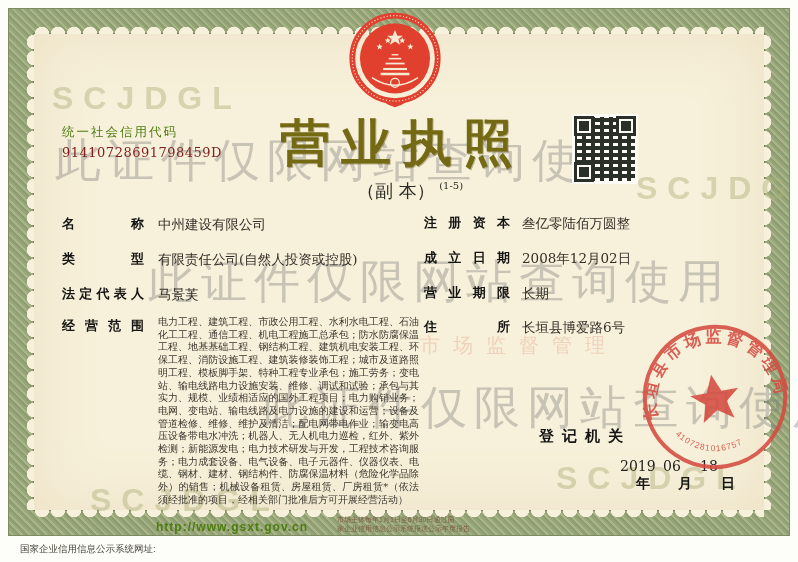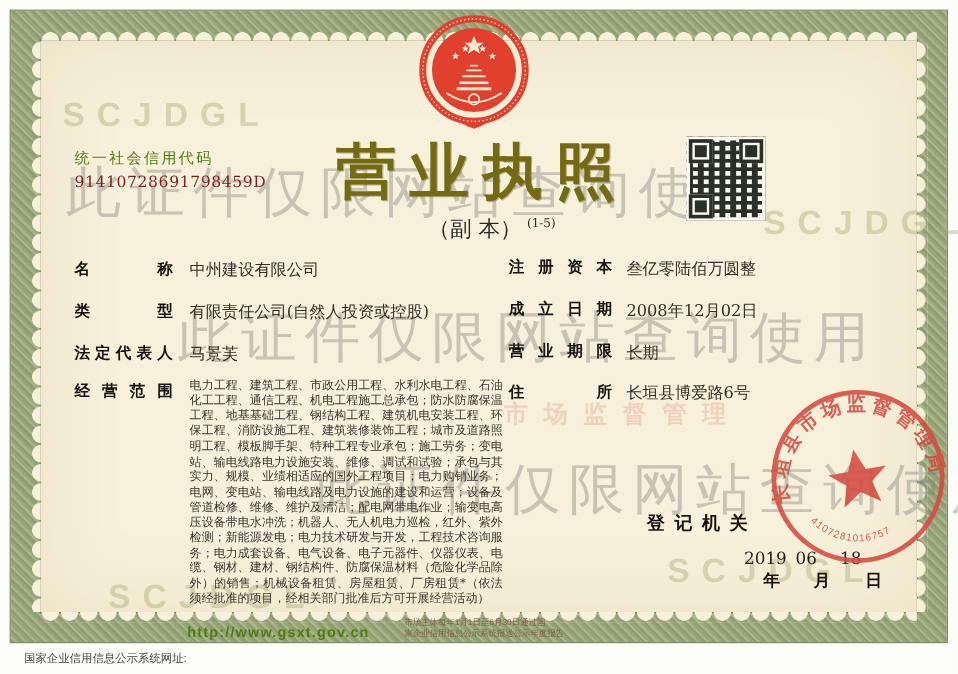--- a/index.html
+++ b/index.html
@@ -10,22 +10,22 @@
   .border-band{position:absolute;inset:0;border:1px solid #7d8c63;
     background:repeating-linear-gradient(45deg,#8e9c72 0 2px,#aab587 2px 4px,#97a67a 4px 6px);}
   .paper{position:absolute;left:26px;top:26px;right:26px;bottom:26px;background:#f7f0da;box-shadow:0 0 0 1px #76855c, inset 0 0 60px rgba(205,185,130,.25);}
   .sc{position:absolute;z-index:1;}
   .sc-top{left:26px;right:26px;top:17px;height:9px;background-image:radial-gradient(circle 8px at 50% 100%,#f7f0da 7px,rgba(0,0,0,0) 7.5px);background-size:16px 9px;background-repeat:repeat-x;background-position:left bottom;}
   .sc-bottom{left:26px;right:26px;bottom:17px;height:9px;background-image:radial-gradient(circle 8px at 50% 0%,#f7f0da 7px,rgba(0,0,0,0) 7.5px);background-size:16px 9px;background-repeat:repeat-x;background-position:left top;}
   .sc-left{top:26px;bottom:26px;left:17px;width:9px;background-image:radial-gradient(circle 8px at 100% 50%,#f7f0da 7px,rgba(0,0,0,0) 7.5px);background-size:9px 16px;background-repeat:repeat-y;background-position:right top;}
   .sc-right{top:26px;bottom:26px;right:17px;width:9px;background-image:radial-gradient(circle 8px at 0% 50%,#f7f0da 7px,rgba(0,0,0,0) 7.5px);background-size:9px 16px;background-repeat:repeat-y;background-position:left top;}
   
   .wm{position:absolute;z-index:2;font-family:"DejaVu Serif",serif;font-size:46px;letter-spacing:7px;color:rgba(122,122,122,.38);white-space:nowrap;pointer-events:none;}
-  .bgl{position:absolute;z-index:1;font-weight:bold;font-size:28px;letter-spacing:10px;color:rgba(172,176,122,.45);white-space:nowrap;pointer-events:none;}
-  .faint-stamp{position:absolute;z-index:2;font-size:20px;letter-spacing:13px;color:rgba(205,70,55,.18);font-weight:bold;white-space:nowrap;}
+  .bgl{position:absolute;z-index:1;font-weight:bold;font-size:32px;letter-spacing:10px;color:rgba(172,176,122,.45);white-space:nowrap;pointer-events:none;}
+  .faint-stamp{position:absolute;z-index:2;font-size:20px;letter-spacing:13px;color:rgba(205,70,55,.18);font-weight:normal;white-space:nowrap;}
   
   .z{position:absolute;z-index:3;}
   .emblem{left:347px;top:12px;width:96px;height:110px;}
   .cc-label{left:62px;top:124px;font-size:12.5px;font-weight:normal;letter-spacing:2px;color:#4d7c0f;}
   .cc-value{left:62px;top:145px;font-size:13px;font-family:"DejaVu Serif",serif;color:#7f1d1d;letter-spacing:.5px;}
   .title{left:280px;top:110px;width:260px;text-align:left;font-size:50px;font-weight:900;letter-spacing:11px;color:#756a14;white-space:nowrap;text-shadow:1px 1px 0 rgba(80,68,10,.35);}
   .subtitle-row{left:280px;top:179px;width:260px;text-align:center;color:#2b2b26;}
   .subtitle{font-size:18px;font-family:"DejaVu Serif",serif;}
   .subtitle-sup{font-size:10px;vertical-align:8px;font-family:"DejaVu Serif",serif;}
   .qr{left:572px;top:114px;width:66px;height:70px;background:#fbfaf4;

